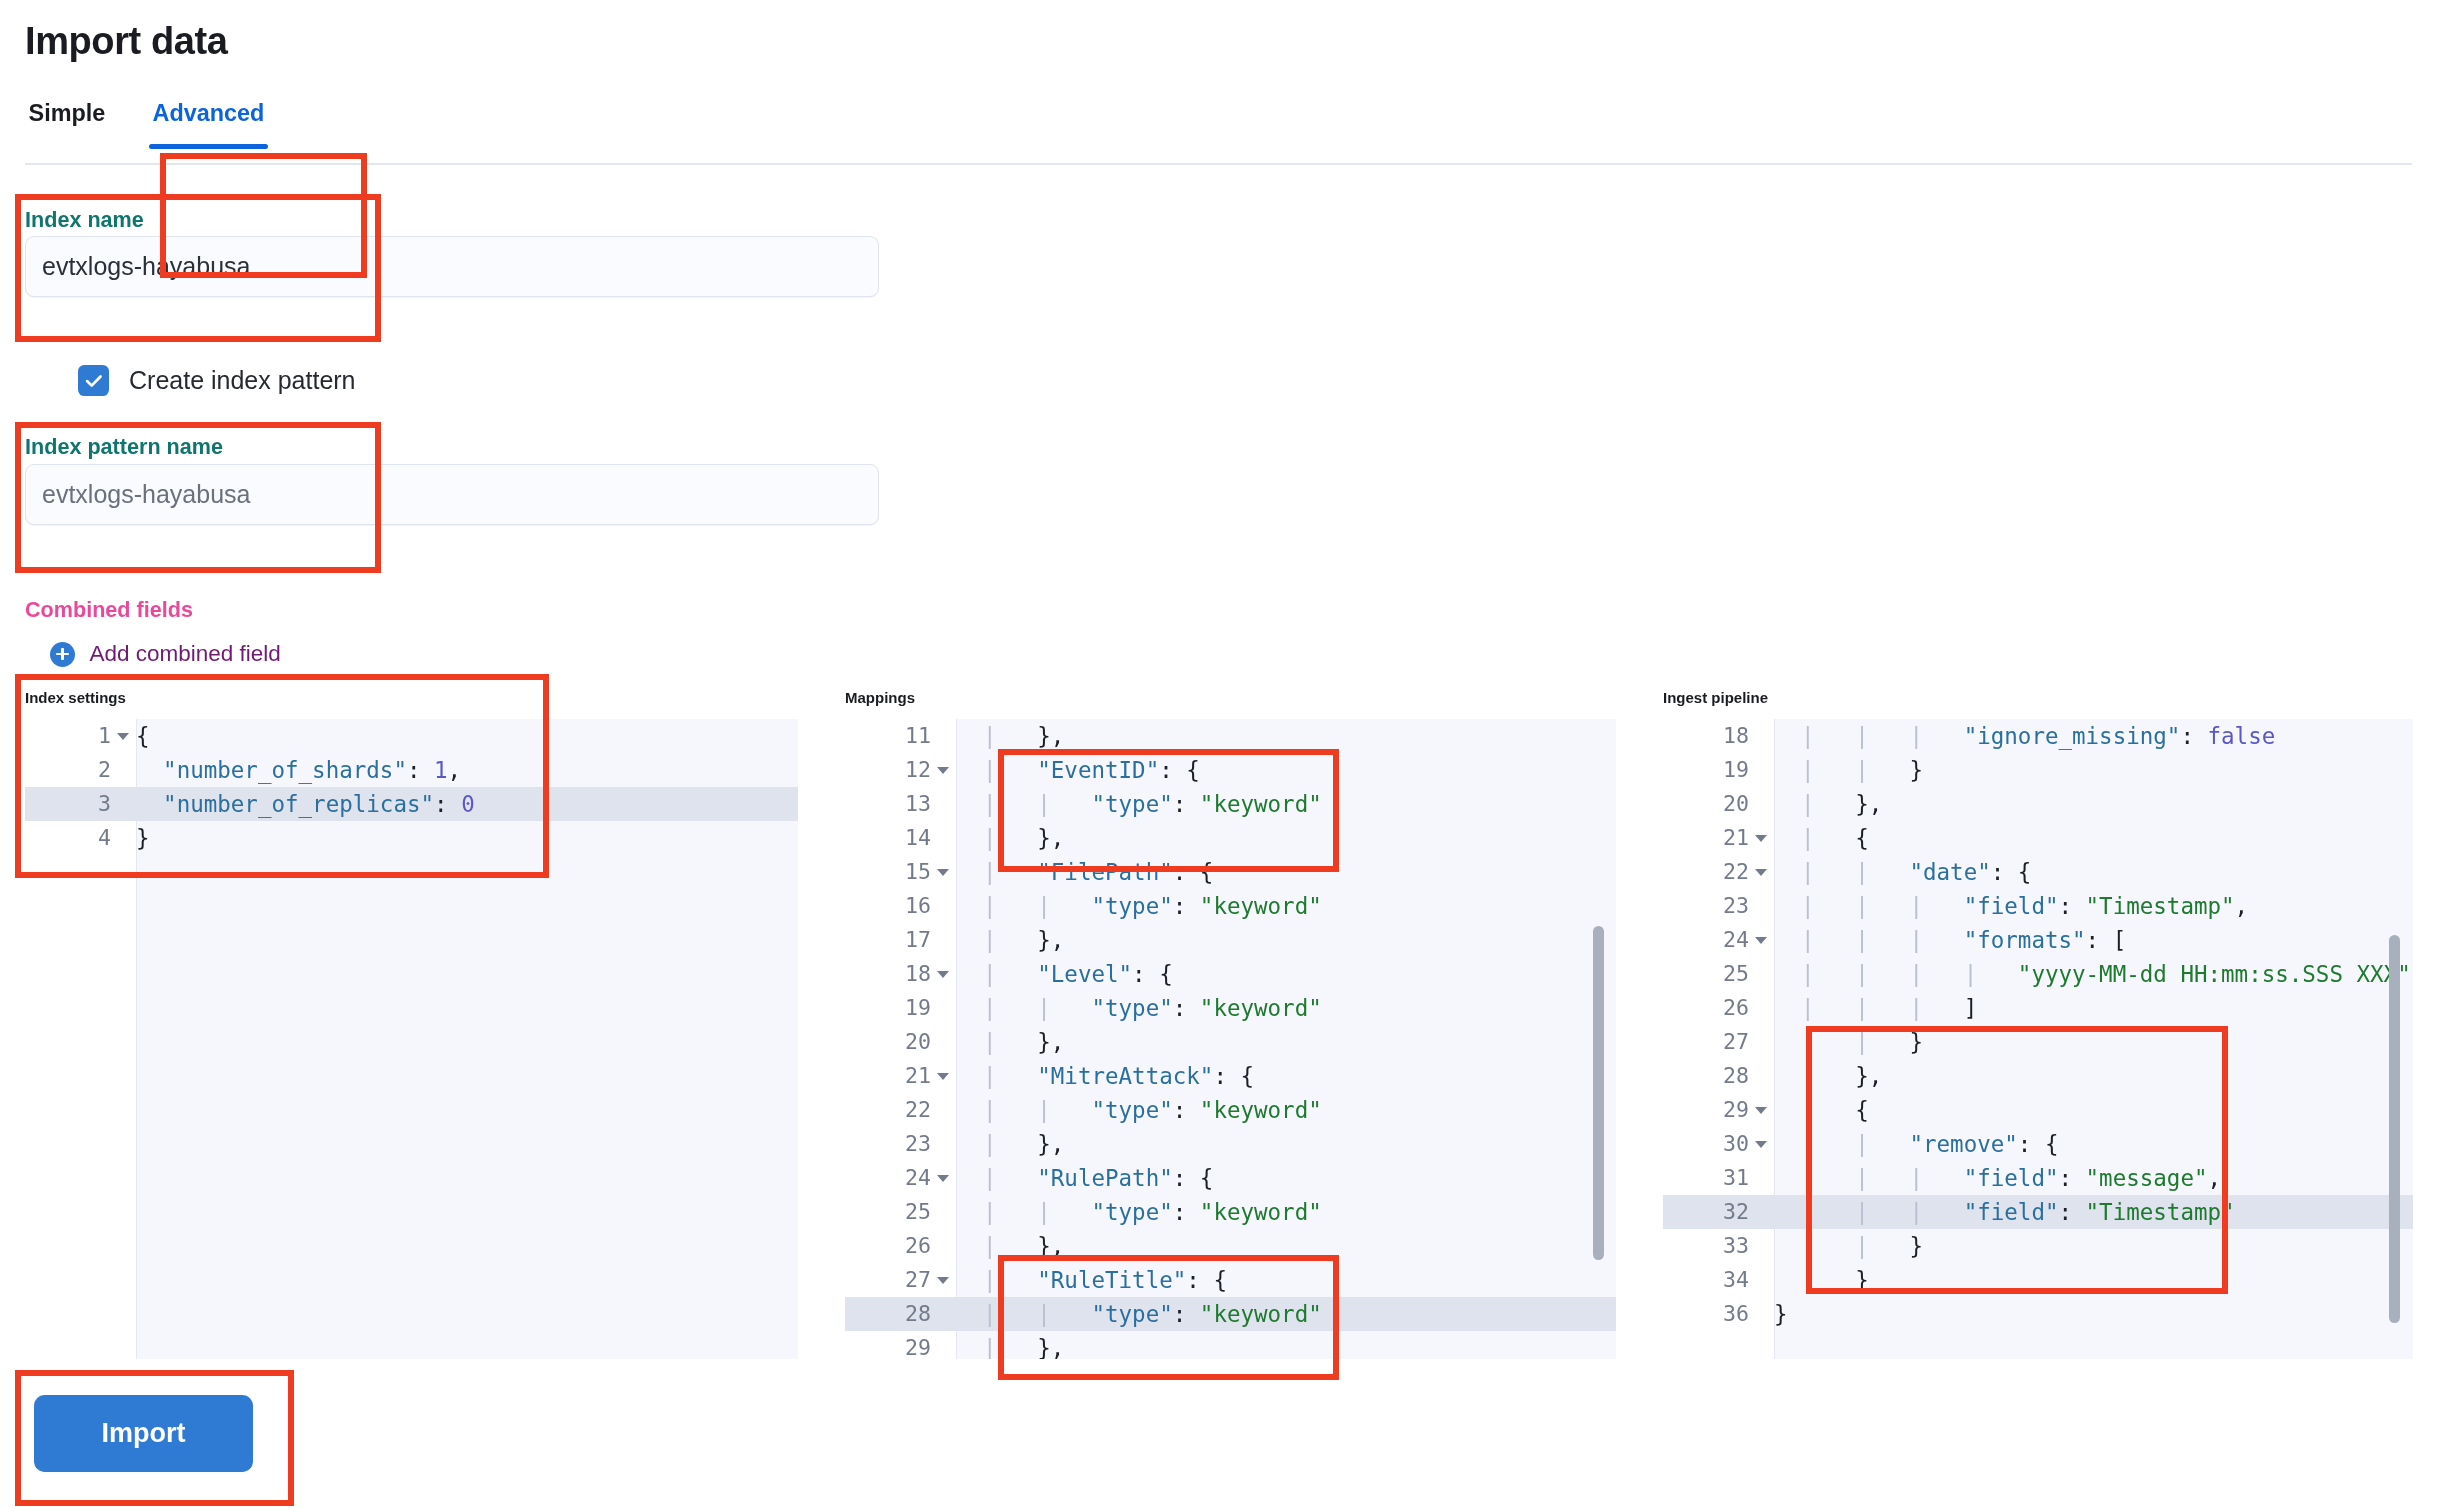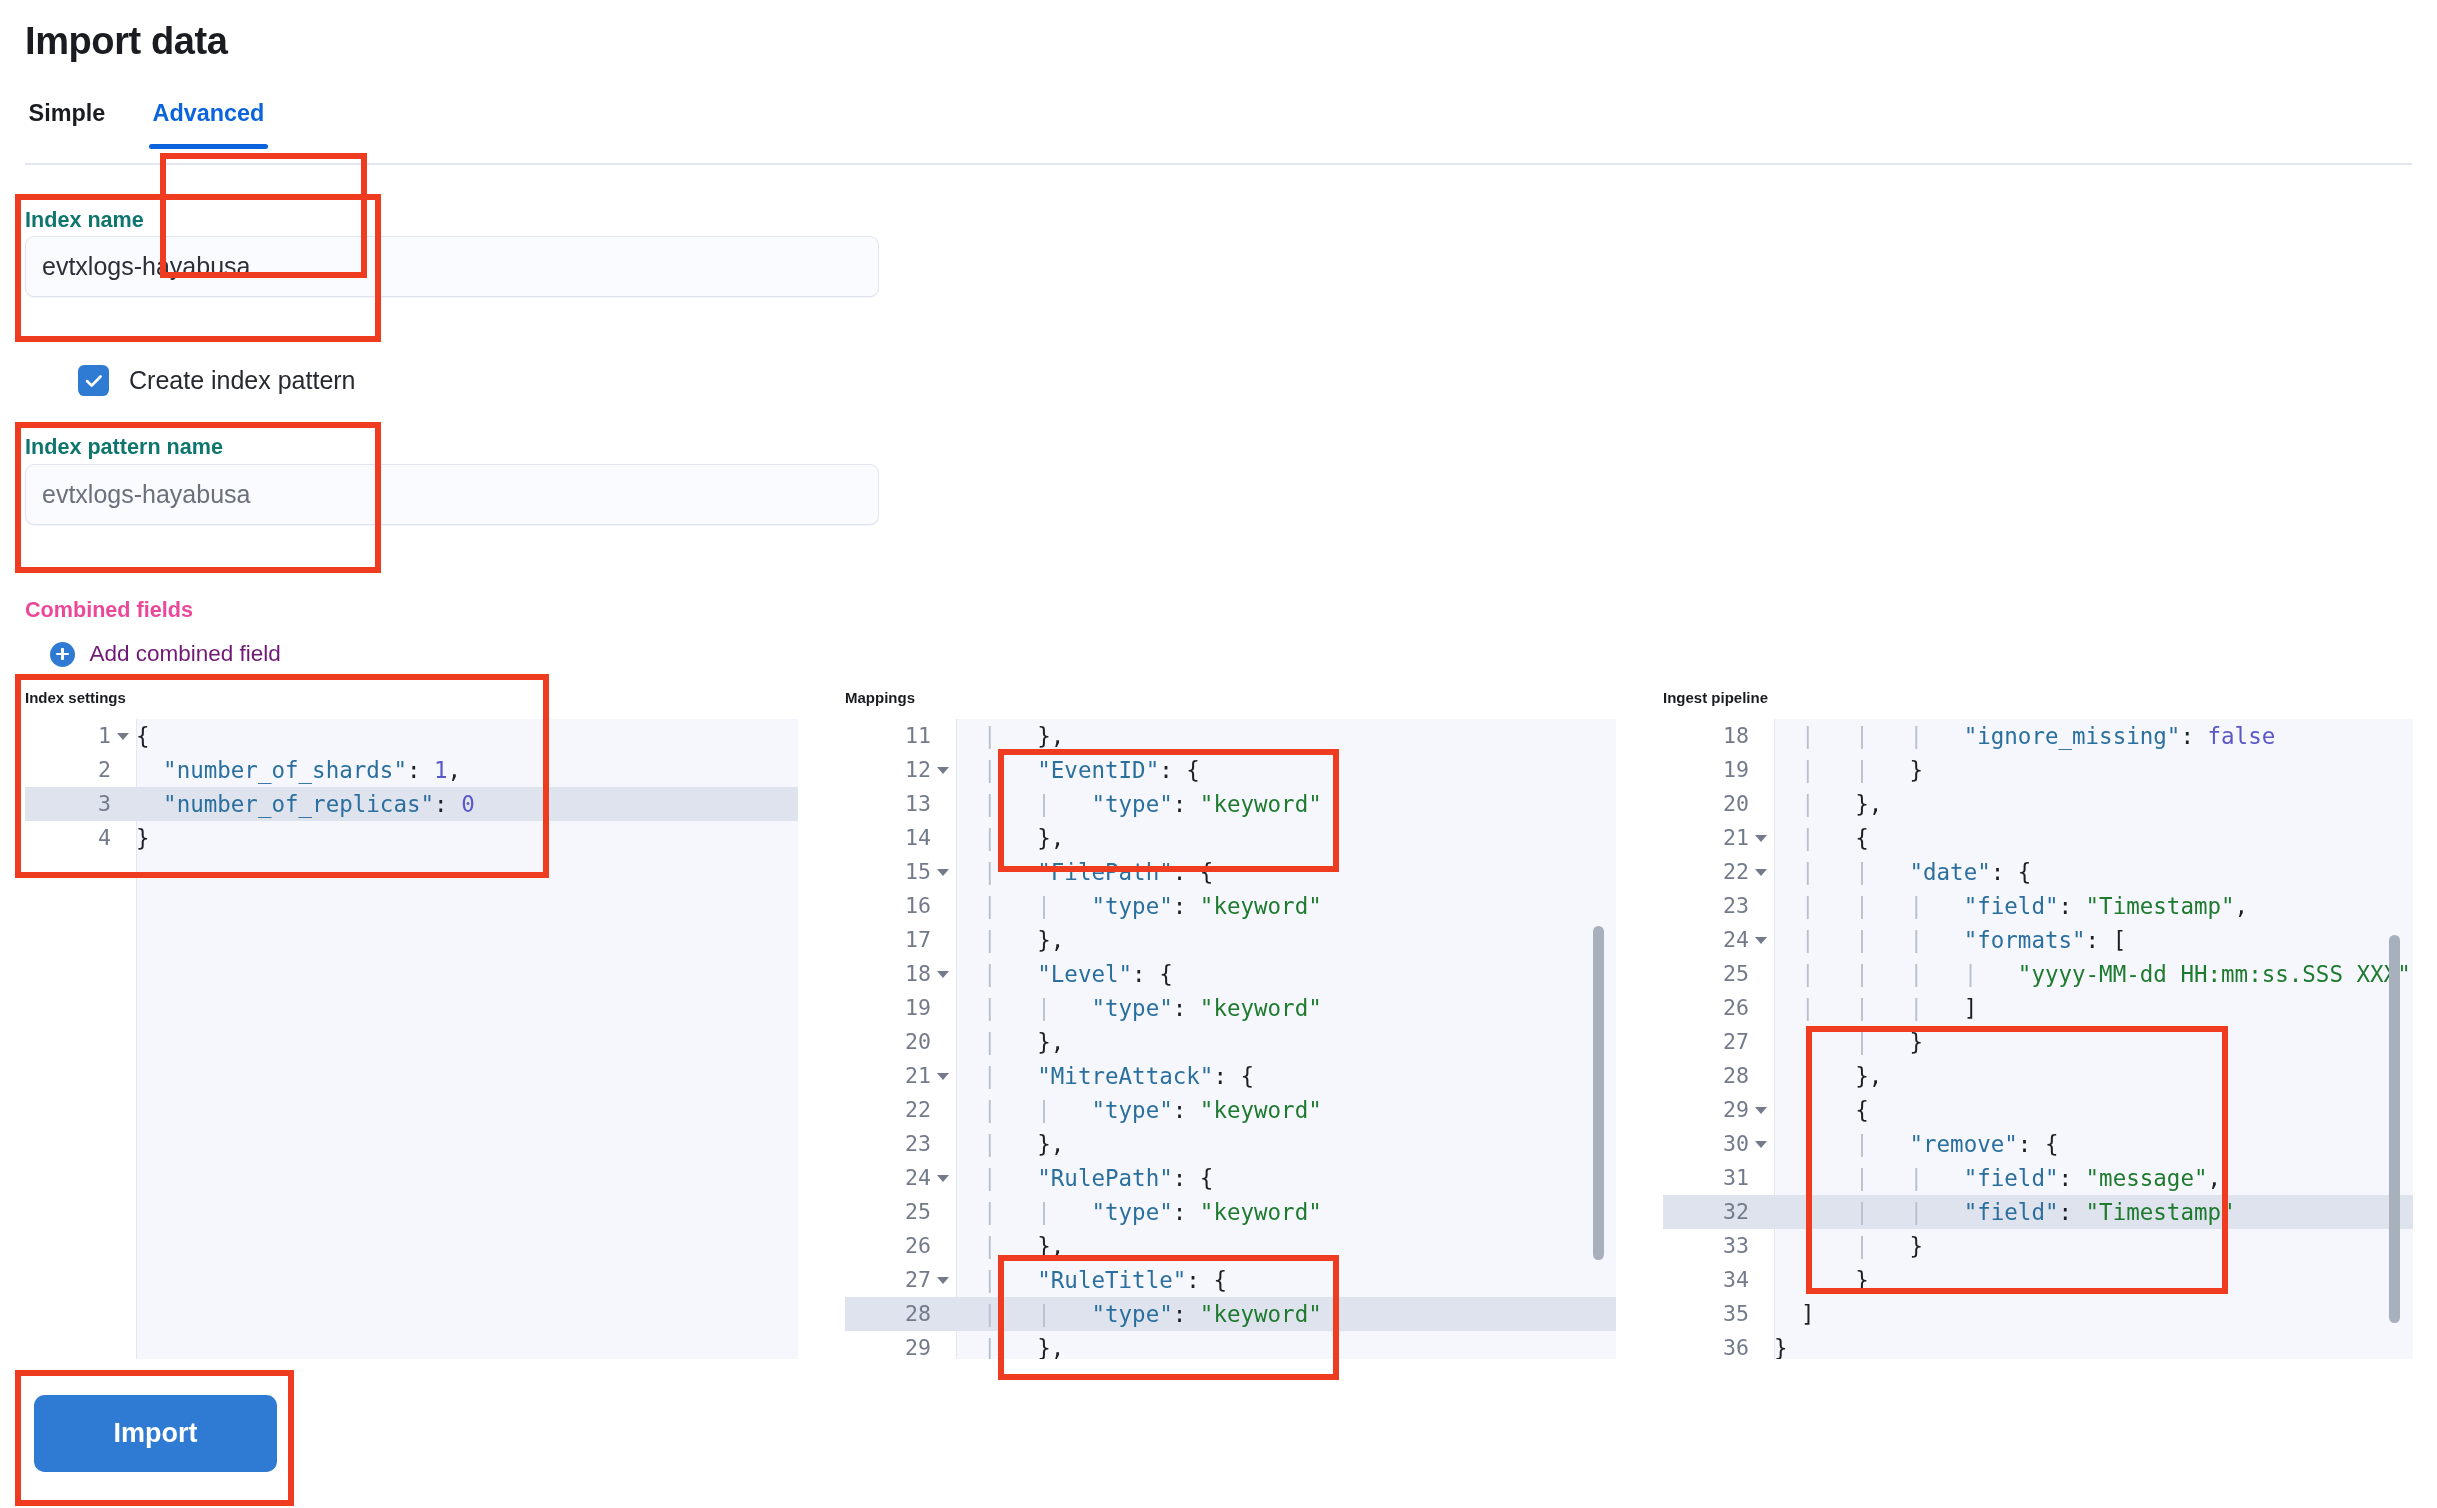--- a/index.html
+++ b/index.html
@@ -96,21 +96,21 @@
   .tok-bool { color: #5b57c9; }
   .tok-punct { color: #1b1f26; }
   .tok-guide { color: #b9c0cf; }
 
   .scroll-thumb {
     position: absolute; width: 10.8px; border-radius: 5.4px; background: #a9b0bd;
   }
 
   
   .import-btn {
-    position: absolute; left: 34px; top: 1395px; width: 243px; height: 77px;
+    position: absolute; left: 34px; top: 1395px; width: 219px; height: 77px;
     background: #2f7bd4; color: #fff; border: none; border-radius: 10.8px;
     font-size: 27px; font-weight: 700; font-family: "Liberation Sans", sans-serif;
     cursor: pointer; display:flex; align-items:center; justify-content:center;
   }
 
   
   .annot {
     position: absolute; border: 6.3px solid #ef3b20; pointer-events: none;
   }
 </style>
@@ -198,21 +198,20 @@
       <div class="ed-row"><span class="ln">25</span><span class="code"><span class="tok-punct"> </span><span class="tok-punct"> </span><span class="tok-guide">|</span><span class="tok-punct"> </span><span class="tok-punct"> </span><span class="tok-punct"> </span><span class="tok-guide">|</span><span class="tok-punct"> </span><span class="tok-punct"> </span><span class="tok-punct"> </span><span class="tok-guide">|</span><span class="tok-punct"> </span><span class="tok-punct"> </span><span class="tok-punct"> </span><span class="tok-guide">|</span><span class="tok-punct"> </span><span class="tok-punct"> </span><span class="tok-punct"> </span><span class="tok-str">"yyyy-MM-dd HH:mm:ss.SSS XXX"</span></span></div>
       <div class="ed-row"><span class="ln">26</span><span class="code"><span class="tok-punct"> </span><span class="tok-punct"> </span><span class="tok-guide">|</span><span class="tok-punct"> </span><span class="tok-punct"> </span><span class="tok-punct"> </span><span class="tok-guide">|</span><span class="tok-punct"> </span><span class="tok-punct"> </span><span class="tok-punct"> </span><span class="tok-guide">|</span><span class="tok-punct"> </span><span class="tok-punct"> </span><span class="tok-punct"> </span><span class="tok-punct">]</span></span></div>
       <div class="ed-row"><span class="ln">27</span><span class="code"><span class="tok-punct"> </span><span class="tok-punct"> </span><span class="tok-guide">|</span><span class="tok-punct"> </span><span class="tok-punct"> </span><span class="tok-punct"> </span><span class="tok-guide">|</span><span class="tok-punct"> </span><span class="tok-punct"> </span><span class="tok-punct"> </span><span class="tok-punct">}</span></span></div>
       <div class="ed-row"><span class="ln">28</span><span class="code"><span class="tok-punct"> </span><span class="tok-punct"> </span><span class="tok-guide">|</span><span class="tok-punct"> </span><span class="tok-punct"> </span><span class="tok-punct"> </span><span class="tok-punct">}</span><span class="tok-punct">,</span></span></div>
       <div class="ed-row"><span class="ln">29</span><span class="fold"></span><span class="code"><span class="tok-punct"> </span><span class="tok-punct"> </span><span class="tok-guide">|</span><span class="tok-punct"> </span><span class="tok-punct"> </span><span class="tok-punct"> </span><span class="tok-punct">{</span></span></div>
       <div class="ed-row"><span class="ln">30</span><span class="fold"></span><span class="code"><span class="tok-punct"> </span><span class="tok-punct"> </span><span class="tok-guide">|</span><span class="tok-punct"> </span><span class="tok-punct"> </span><span class="tok-punct"> </span><span class="tok-guide">|</span><span class="tok-punct"> </span><span class="tok-punct"> </span><span class="tok-punct"> </span><span class="tok-key">"remove"</span><span class="tok-punct">:</span><span class="tok-punct"> </span><span class="tok-punct">{</span></span></div>
       <div class="ed-row"><span class="ln">31</span><span class="code"><span class="tok-punct"> </span><span class="tok-punct"> </span><span class="tok-guide">|</span><span class="tok-punct"> </span><span class="tok-punct"> </span><span class="tok-punct"> </span><span class="tok-guide">|</span><span class="tok-punct"> </span><span class="tok-punct"> </span><span class="tok-punct"> </span><span class="tok-guide">|</span><span class="tok-punct"> </span><span class="tok-punct"> </span><span class="tok-punct"> </span><span class="tok-key">"field"</span><span class="tok-punct">:</span><span class="tok-punct"> </span><span class="tok-str">"message"</span><span class="tok-punct">,</span></span></div>
       <div class="ed-row hl"><span class="ln">32</span><span class="code"><span class="tok-punct"> </span><span class="tok-punct"> </span><span class="tok-guide">|</span><span class="tok-punct"> </span><span class="tok-punct"> </span><span class="tok-punct"> </span><span class="tok-guide">|</span><span class="tok-punct"> </span><span class="tok-punct"> </span><span class="tok-punct"> </span><span class="tok-guide">|</span><span class="tok-punct"> </span><span class="tok-punct"> </span><span class="tok-punct"> </span><span class="tok-key">"field"</span><span class="tok-punct">:</span><span class="tok-punct"> </span><span class="tok-str">"Timestamp"</span></span></div>
       <div class="ed-row"><span class="ln">33</span><span class="code"><span class="tok-punct"> </span><span class="tok-punct"> </span><span class="tok-guide">|</span><span class="tok-punct"> </span><span class="tok-punct"> </span><span class="tok-punct"> </span><span class="tok-guide">|</span><span class="tok-punct"> </span><span class="tok-punct"> </span><span class="tok-punct"> </span><span class="tok-punct">}</span></span></div>
       <div class="ed-row"><span class="ln">34</span><span class="code"><span class="tok-punct"> </span><span class="tok-punct"> </span><span class="tok-guide">|</span><span class="tok-punct"> </span><span class="tok-punct"> </span><span class="tok-punct"> </span><span class="tok-punct">}</span></span></div>
-      <div class="ed-row"><span class="ln">35</span><span class="code"><span class="tok-punct"> </span><span class="tok-punct"> </span><span class="tok-punct">]</span></span></div>
       <div class="ed-row"><span class="ln">36</span><span class="code"><span class="tok-punct">}</span></span></div>
     </div>
   <div class="scroll-thumb" style="left:2389px; top:935px; height:388px;"></div>
 
   <button class="import-btn">Import</button>
 
   <div id="annot-layer">
       <div class="annot" style="left: 160px; top: 153px; width: 207px; height: 125px; border-color: rgb(239, 59, 32);"></div>
       <div class="annot" style="left: 15.3px; top: 194px; width: 366px; height: 148px; border-color: rgb(239, 59, 32);"></div>
       <div class="annot" style="left: 15.3px; top: 422px; width: 366px; height: 151px; border-color: rgb(239, 59, 32);"></div>

